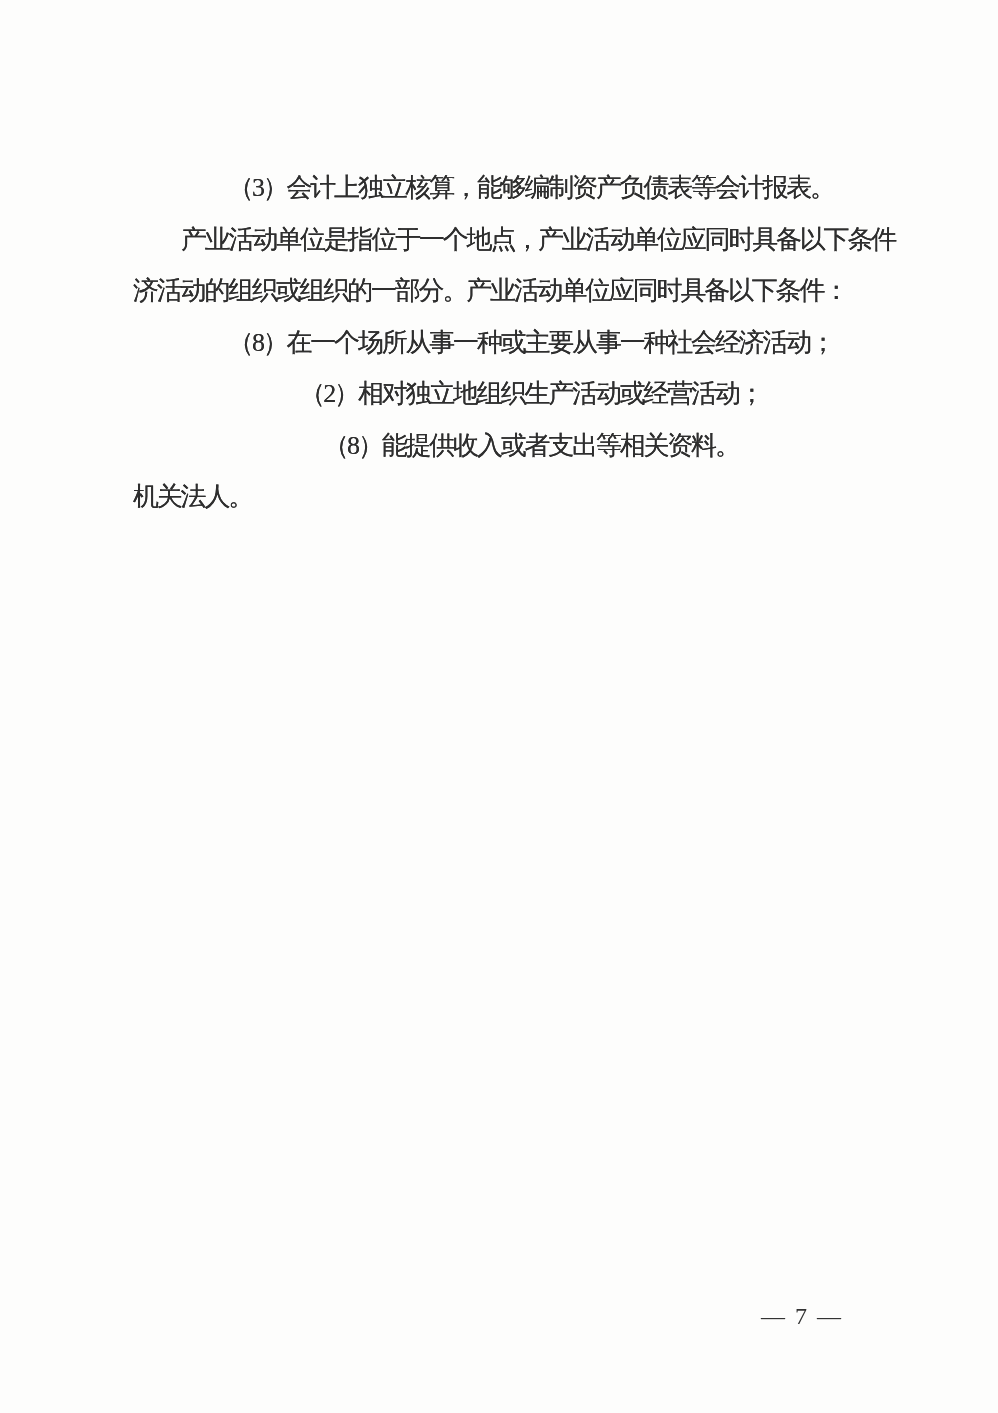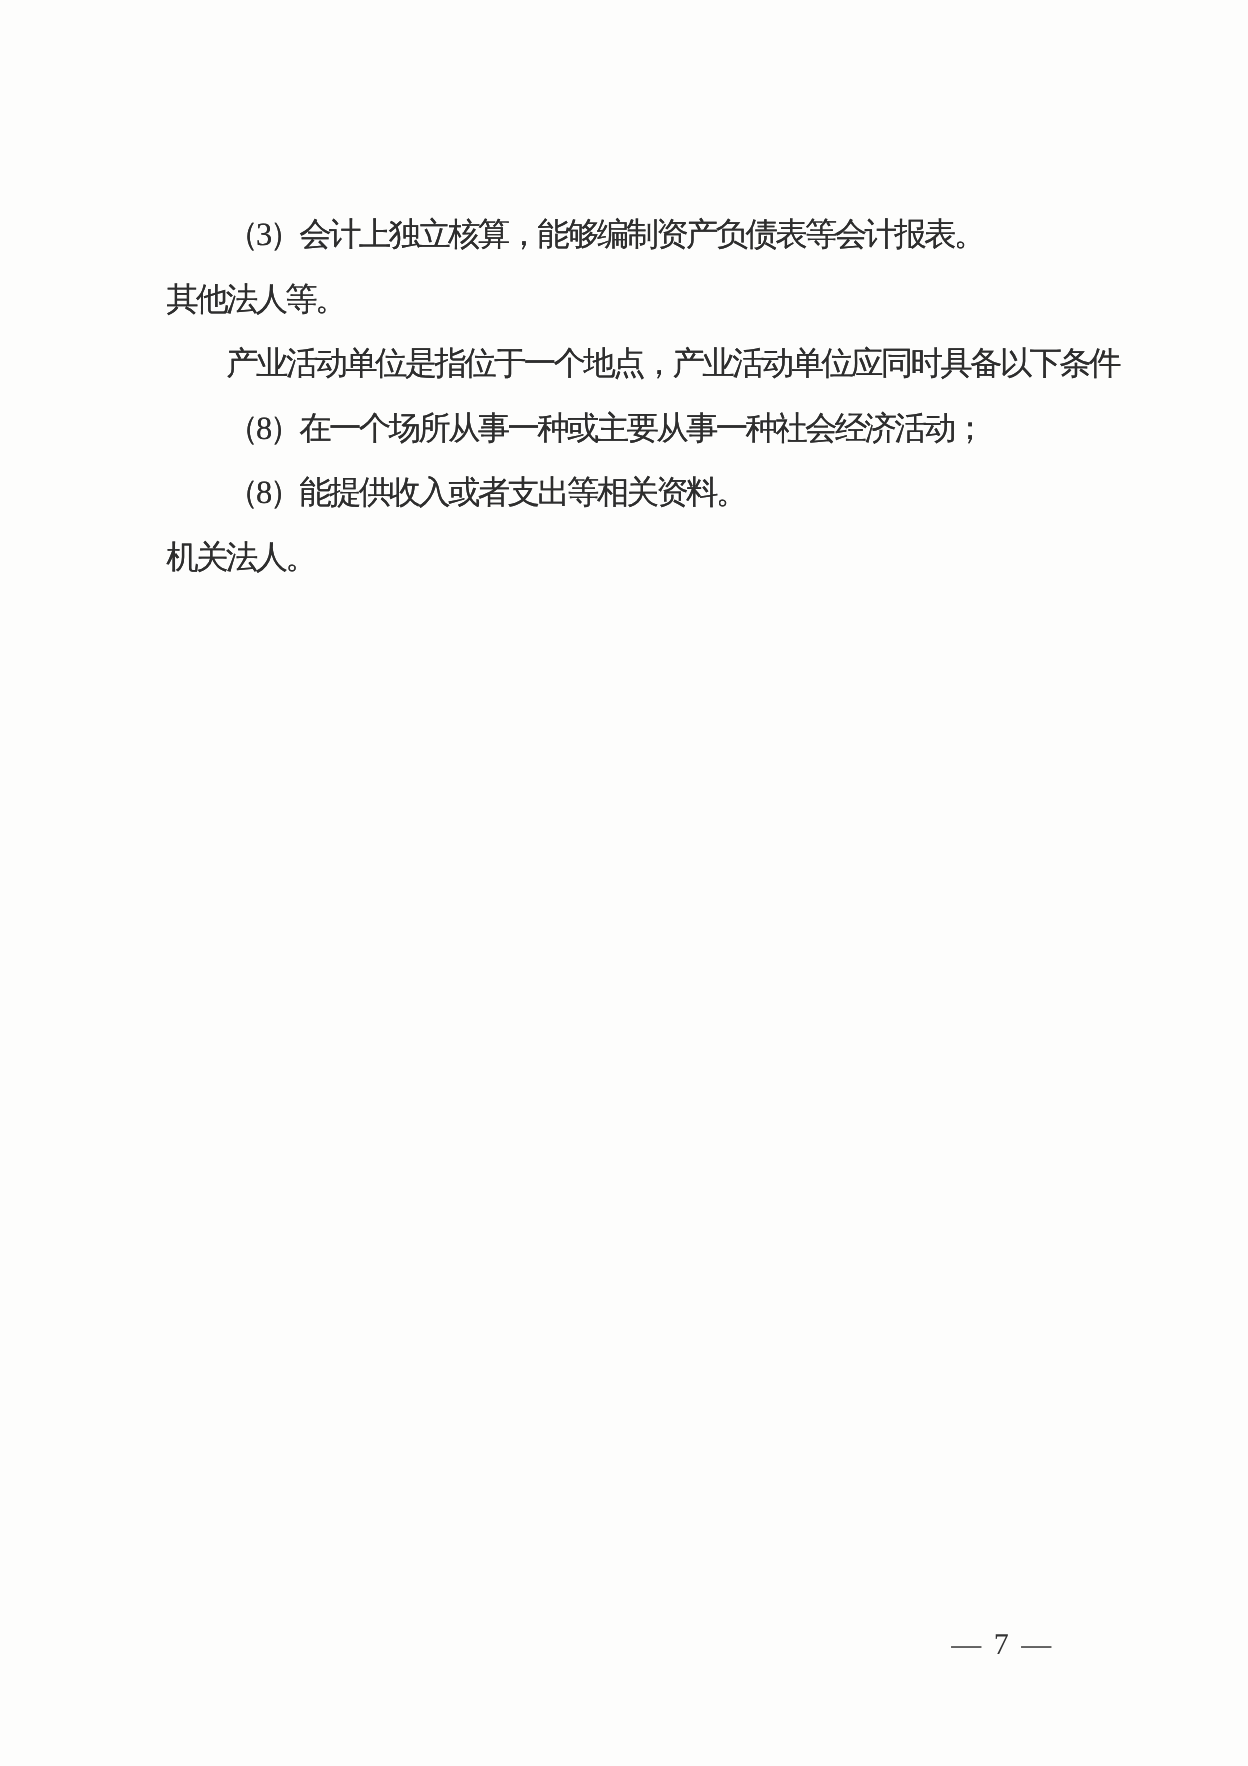--- a/index.html
+++ b/index.html
@@ -33,42 +33,44 @@
     line-height: 51.5px;
     font-size: 26px;
     letter-spacing: -2.2px;
     white-space: nowrap;
     color: #2e2e2e;
     
     text-shadow: 0 0 0.4px #3a3a3a;
   }
   .text-line.indent {
     padding-left: 48px;
+    text-align: center;
   }
   .footer {
     position: absolute;
     top: 1300px;
     left: 742px;
     width: 120px;
     text-align: center;
     font-size: 24px;
     letter-spacing: 2px;
     color: #333333;
     line-height: 32px;
   }
 </style>
 </head>
 <body>
 
 <div class="page">
 
   <div class="text-block">
     <div class="text-line indent">（3）会计上独立核算，能够编制资产负债表等会计报表。</div>
-    <div class="text-line">其他法人等。</div>
     <div class="text-line indent">产业活动单位是指位于一个地点，产业活动单位应同时具备以下条件</div>
+    <div class="text-line">济活动的组织或组织的一部分。产业活动单位应同时具备以下条件：</div>
     <div class="text-line indent">（8）在一个场所从事一种或主要从事一种社会经济活动；</div>
+    <div class="text-line indent">（2）相对独立地组织生产活动或经营活动；</div>
     <div class="text-line indent">（8）能提供收入或者支出等相关资料。</div>
     <div class="text-line">机关法人。</div>
   </div>
 
   <div class="footer">— 7 —</div>
 
 </div>
 
 </body></html>

